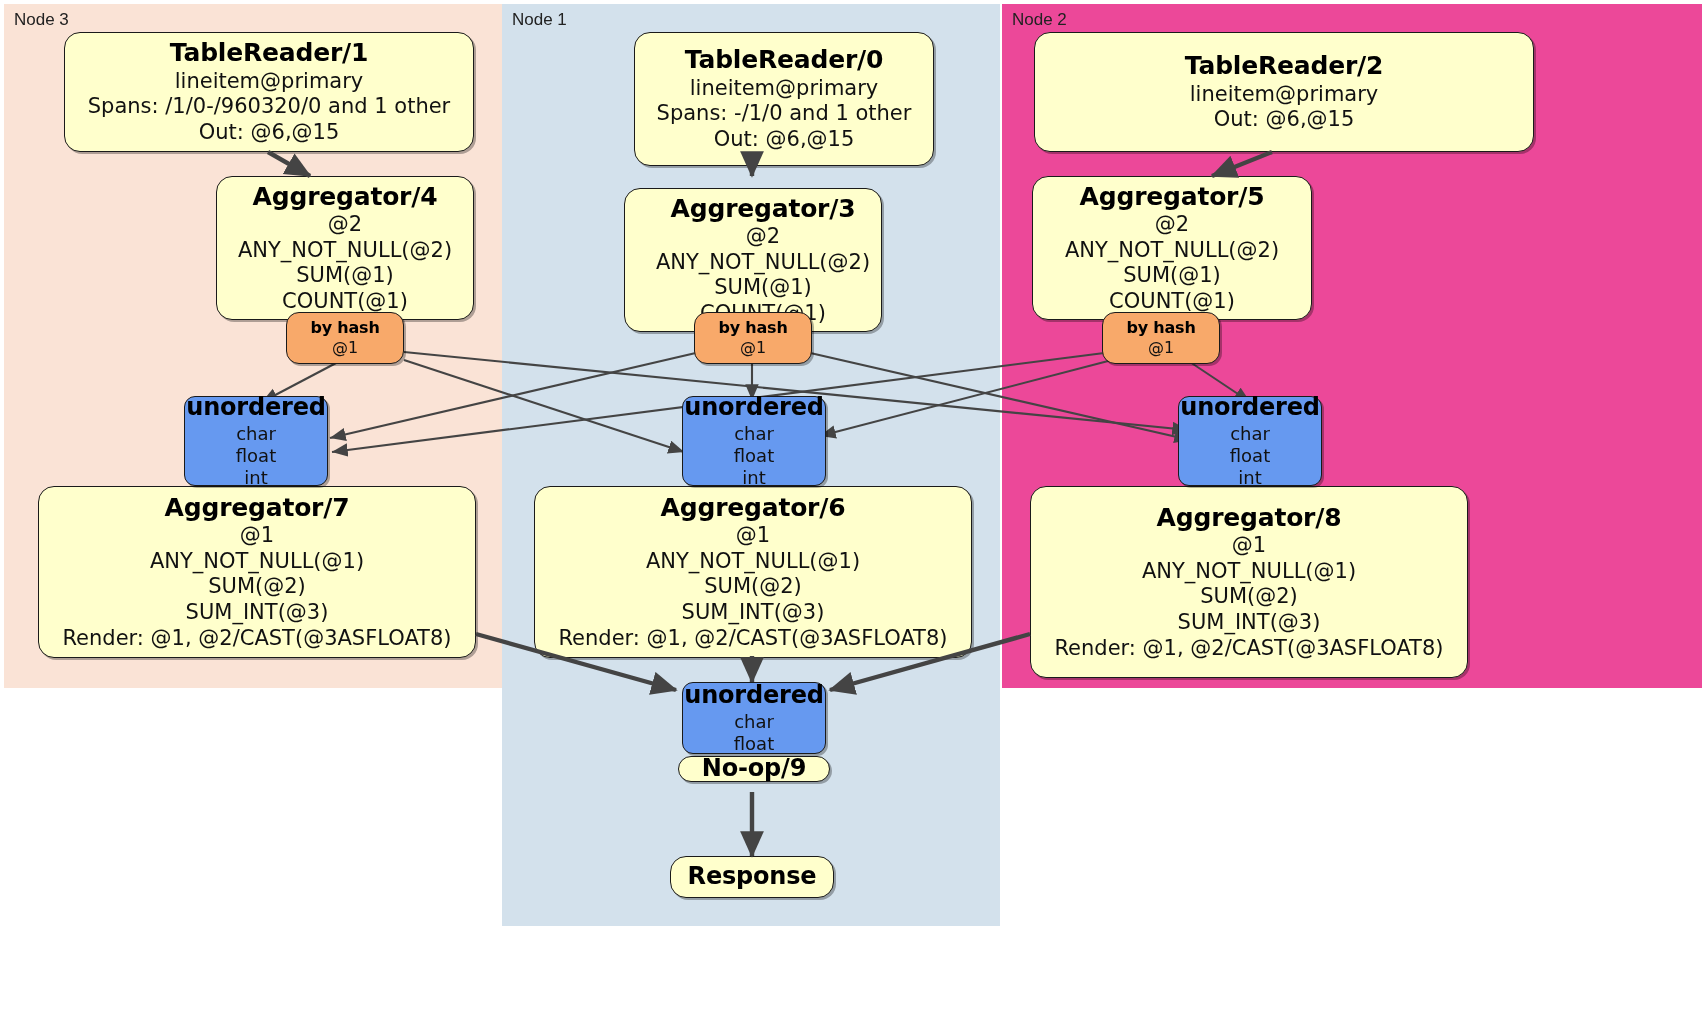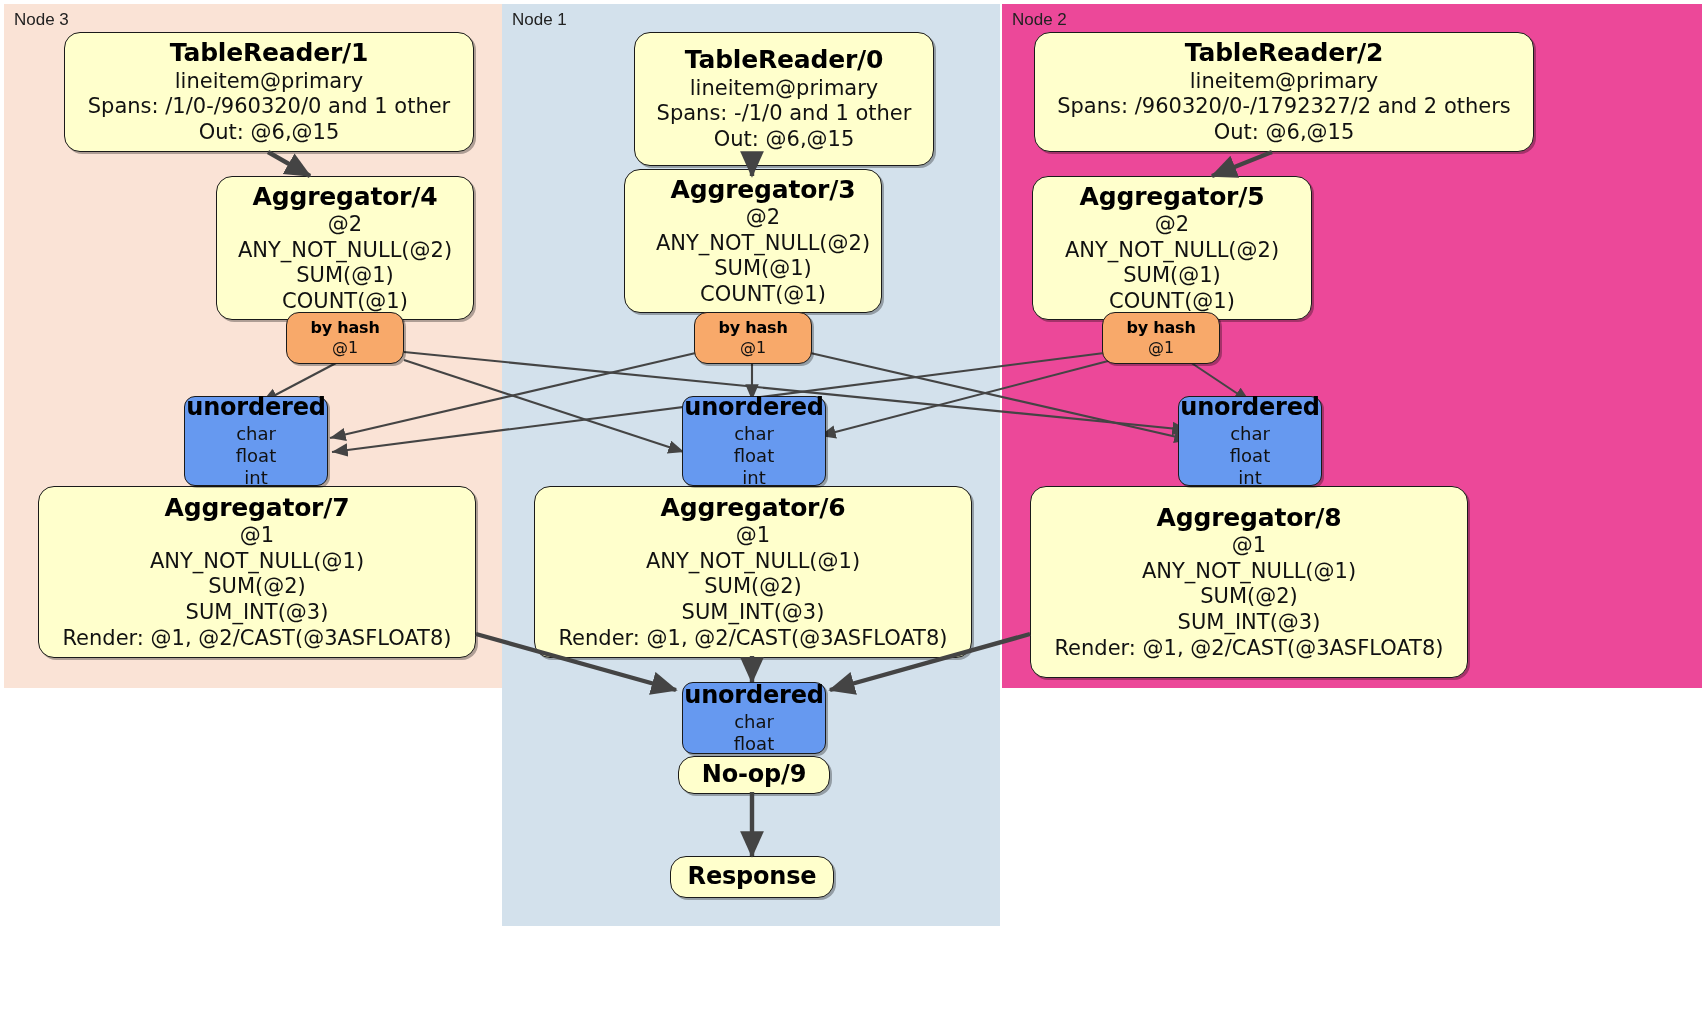--- a/index.html
+++ b/index.html
@@ -168,33 +168,32 @@
   <div class="gbox proc" style="left:604px; top:32px; width:300px; height:134px;margin-left:30px;">
     <div class="ttl">TableReader/0</div>
     <div class="ln">lineitem@primary</div>
     <div class="ln">Spans: -/1/0 and 1 other</div>
     <div class="ln">Out: @6,@15</div>
   </div>
 
   <div class="gbox proc" style="left:1034px; top:32px; width:500px; height:120px;">
     <div class="ttl">TableReader/2</div>
     <div class="ln">lineitem@primary</div>
-    <div class="ln">Spans: /960320/0-/1792327/2 and 2 others</div>
     <div class="ln">Out: @6,@15</div>
   </div>
 
   <div class="gbox proc" style="left:216px; top:176px; width:258px; height:144px;">
     <div class="ttl">Aggregator/4</div>
     <div class="ln">@2</div>
     <div class="ln">ANY_NOT_NULL(@2)</div>
     <div class="ln">SUM(@1)</div>
     <div class="ln">COUNT(@1)</div>
   </div>
 
-  <div class="gbox proc" style="left:624px; top:169px; width:258px; height:144px;padding-left:20px;">
+  <div class="gbox proc" style="left:624px; top:188px; width:258px; height:144px;padding-left:20px;">
     <div class="ttl">Aggregator/3</div>
     <div class="ln">@2</div>
     <div class="ln">ANY_NOT_NULL(@2)</div>
     <div class="ln">SUM(@1)</div>
     <div class="ln">COUNT(@1)</div>
   </div>
 
   <div class="gbox proc" style="left:1032px; top:176px; width:280px; height:144px;">
     <div class="ttl">Aggregator/5</div>
     <div class="ln">@2</div>
@@ -265,21 +264,21 @@
     <div class="ln">SUM_INT(@3)</div>
     <div class="ln">Render: @1, @2/CAST(@3ASFLOAT8)</div>
   </div>
 
   <div class="gbox sync" style="left:682px; top:682px; width:144px; height:72px;">
     <div class="ttl">unordered</div>
     <div class="ln">char</div>
     <div class="ln">float</div>
   </div>
 
-  <div class="gbox proc small-proc" style="left:678px; top:756px; width:152px; height:38px;">
+  <div class="gbox proc small-proc" style="left:678px; top:756px; width:152px; height:26px;">
     <div class="ttl">No-op/9</div>
   </div>
 
   <div class="gbox proc small-proc" style="left:670px; top:856px; width:164px; height:42px;">
     <div class="ttl">Response</div>
   </div>
 
 </div>
 
 </body></html>

